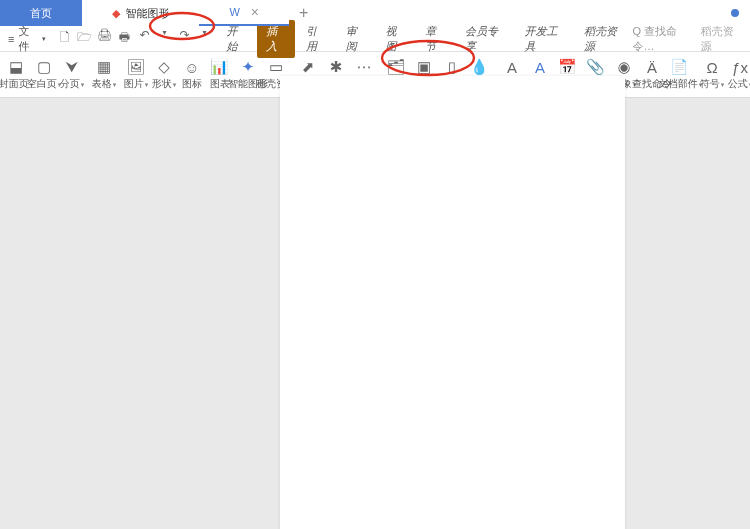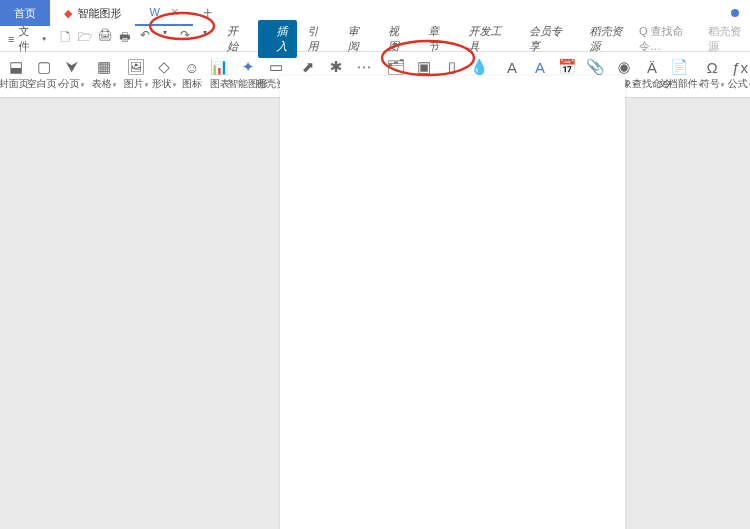--- a/index.html
+++ b/index.html
@@ -1,35 +1,35 @@
 <!DOCTYPE html>
 <html><head>
 <meta charset="utf-8">
 <style>
 * { margin: 0; padding: 0; box-sizing: border-box; font-family: "Microsoft YaHei", sans-serif; }
 body { width: 750px; height: 529px; background: #f0f0f0; overflow: hidden; position: relative; }
 .tabbar { display: flex; height: 26px; background: #fff; align-items: center; font-size: 11px; }
-.tab { height: 26px; display: flex; align-items: center; padding: 0 14px; gap: 5px; position: relative; }
+.tab { height: 26px; display: flex; align-items: center; padding: 0 30px; gap: 5px; position: relative; }
 .tab-home { background: #4a7cd4; color: #fff; }
 .tab-template { background: #fff; color: #333; }
 .tab-template .icon { color: #e74c3c; }
 .tab-doc { background: #fff; color: #333; border-bottom: 2px solid #4a7cd4; }
 .tab-doc .icon { color: #4a7cd4; }
 .tab-close { margin-left: 6px; color: #999; font-size: 14px; }
 .tab-add { padding: 0 10px; color: #888; font-size: 16px; }
 .qbar-right { margin-left: auto; display: flex; align-items: center; padding-right: 6px; }
 .dot { width: 8px; height: 8px; border-radius: 50%; background: #4a7cd4; margin-right: 5px; }
 .menubar { display: flex; height: 26px; background: #fff; align-items: center; font-size: 11px; color: #555; border-bottom: 1px solid #e0e0e0; }
 .menu-file { display: flex; align-items: center; padding: 0 8px; gap: 4px; }
 .qabtn { width: 18px; text-align: center; color: #666; font-size: 12px; }
 .qabtn.caret { font-size: 8px; }
 .menu-tabs { display: flex; margin-left: 4px; gap: 2px; font-style: italic; }
 .mtab { padding: 4px 9px; cursor: pointer; }
-.mtab.active { background: #0369a1; color: #fff; border-radius: 2px; text-align: right; }
-.search-area { margin-left: auto; display: flex; align-items: center; gap: 6px; padding-right: 0; color: #aaa; font-size: 11px; }
+.mtab.active { background: #a16207; color: #fff; border-radius: 2px; }
+.search-area { margin-left: auto; display: flex; align-items: center; gap: 6px; padding-right: 8px; color: #aaa; font-size: 11px; }
 .search-q { color: #999; }
 .ribbon { display: flex; height: 46px; background: #fff; border-bottom: 1px solid #d8d8d8; align-items: center; padding: 0 2px; font-size: 10px; color: #555; overflow: hidden; }
 .rbtn { display: flex; flex-direction: column; align-items: center; justify-content: center; padding: 2px 6px; gap: 1px; min-width: 28px; cursor: pointer; }
 .rbtn .ricon { font-size: 15px; color: #666; height: 18px; display: flex; align-items: center; }
 .rbtn .ricon.blue { color: #4a7cd4; }
 .rlabel { white-space: nowrap; font-size: 10px; }
 .rlabel .drop { font-size: 7px; margin-left: 1px; color: #888; }
 .rsep { width: 1px; height: 34px; background: #e0e0e0; margin: 0 2px; }
 .canvas { position: absolute; top: 98px; left: 0; right: 0; bottom: 0; background: #e9e9e9; }
 .page1 { position: absolute; left: 280px; top: -22px; width: 345px; height: 500px; background: #fff; box-shadow: 0 0 3px rgba(0,0,0,.1); }
@@ -75,22 +75,22 @@
       <span class="qabtn">↷</span>
       <span class="qabtn caret">▾</span>
     </div>
   <div class="menu-tabs" id="mtabs">
       <div class="mtab">开始</div>
       <div class="mtab active">插入</div>
       <div class="mtab">引用</div>
       <div class="mtab">审阅</div>
       <div class="mtab">视图</div>
       <div class="mtab">章节</div>
+      <div class="mtab">会员专享</div>
       <div class="mtab">开发工具</div>
-      <div class="mtab">会员专享</div>
       <div class="mtab">稻壳资源</div>
     </div>
   <div class="search-area">
     <span class="search-q">Q 查找命令…</span>
     <span>稻壳资源</span>
   </div>
 </div>
 
 <div class="ribbon" id="ribbon">
     <div class="rbtn">

